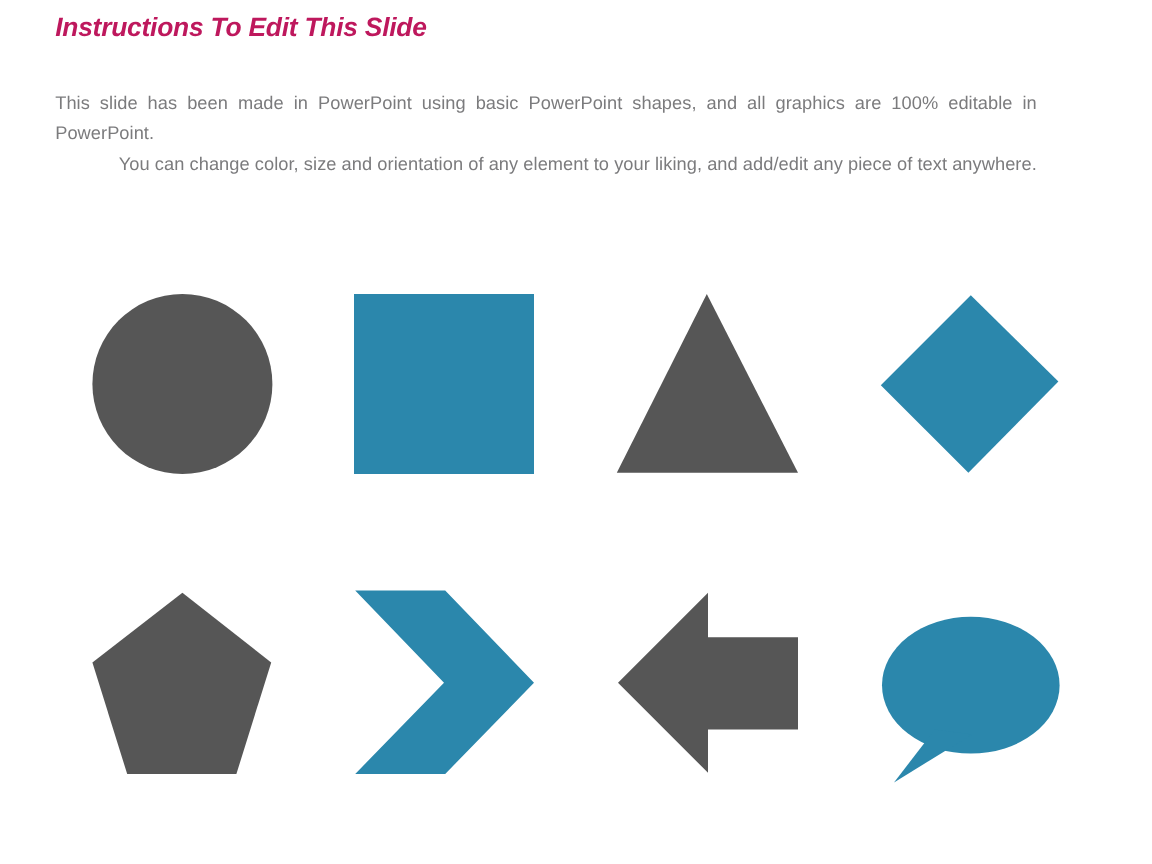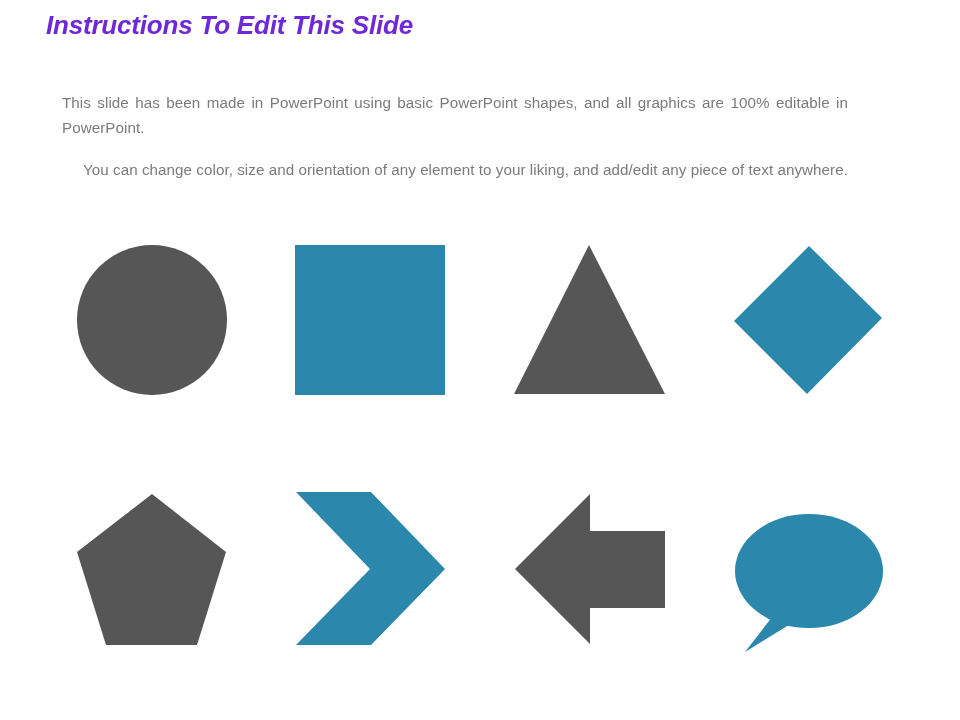--- a/index.html
+++ b/index.html
@@ -19,39 +19,39 @@
     width: 960px;
     height: 720px;
     background: #ffffff;
   }
 
   
   .slide-title {
     position: absolute;
     left: 46px;
     top: 10px;
-    font-size: 26px;
+    font-size: 22px;
     font-style: italic;
     font-weight: bold;
-    color: #6d28d9;
+    color: #be185d;
     letter-spacing: -0.2px;
     white-space: nowrap;
   }
 
   .body-copy {
     position: absolute;
     left: 46px;
     top: 74px;
     width: 818px;
     font-size: 15.2px;
     line-height: 25.3px;
     color: #7b7b7d;
     letter-spacing: 0.05px;
   }
-  .body-copy p { margin: 16px; }
+  .body-copy p { margin: 0; }
   .para-justified { text-align: justify; }
   .para-plain { text-align: right; }
 
   
   .shapes-canvas {
     position: absolute;
     left: 0;
     top: 0;
     width: 960px;
     height: 720px;

